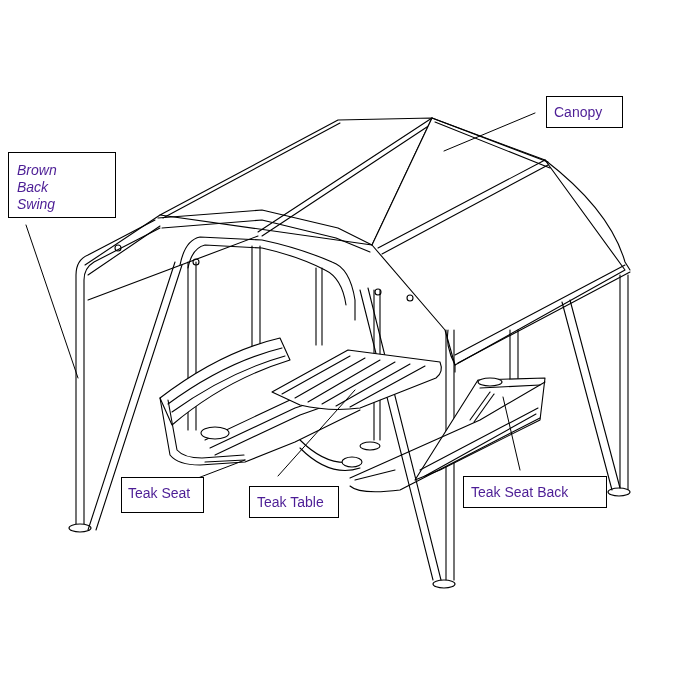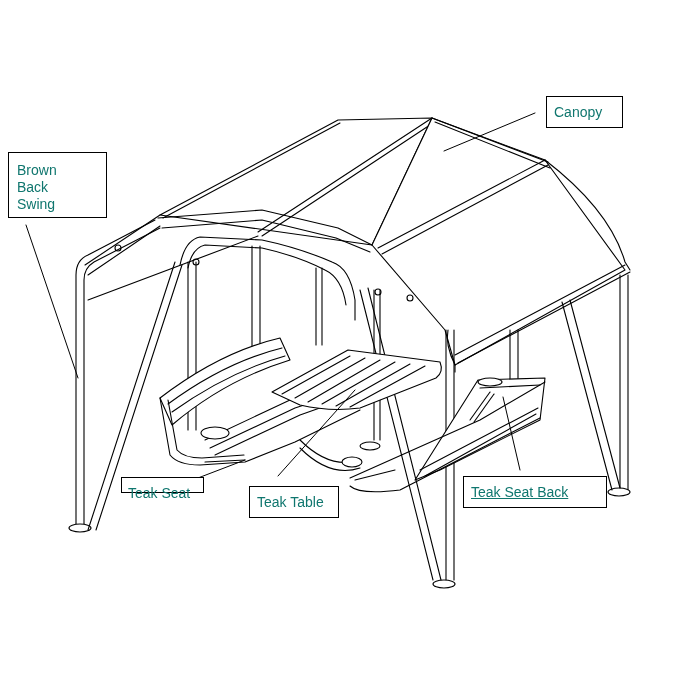--- a/index.html
+++ b/index.html
@@ -1,21 +1,21 @@
 <!DOCTYPE html>
 <html><head>
 <meta charset="utf-8">
 <style>
   html, body { margin: 0; padding: 0; background: #ffffff; }
   body { width: 676px; height: 676px; position: relative; overflow: hidden; font-family: "Liberation Sans", sans-serif; }
   #stage { position: absolute; left: 0; top: 0; width: 676px; height: 676px; }
   svg.drawing { position: absolute; left: 0; top: 0; }
   .lbl {
     position: absolute; background: #fff; border: 1px solid #000;
-    font-size: 14px; color: #0f766e; line-height: 17px; box-sizing: border-box;
+    font-size: 14px; color: #4c1d95; line-height: 17px; box-sizing: border-box;
   }
 </style>
 </head>
 <body>
 
 <div id="stage">
   <svg class="drawing" width="676" height="676" viewBox="0 0 676 676" fill="none" stroke="#000" stroke-width="1.1" stroke-linejoin="round" stroke-linecap="round">
 
     <g>
 
@@ -129,26 +129,26 @@
 
     <g stroke-width="1">
       <line x1="26" y1="225" x2="78" y2="378"></line>
       <line x1="535" y1="113" x2="444" y2="151"></line>
       <line x1="198" y1="478" x2="245" y2="460"></line>
       <line x1="278" y1="476" x2="355" y2="390"></line>
       <line x1="520" y1="470" x2="503" y2="397"></line>
     </g>
   </svg>
 
-  <div class="lbl" style="left:8px; top:152px; width:99px; height:66px; padding:9px 8px;">
+  <div class="lbl" style="left:8px; top:152px; width:108px; height:66px; padding:9px 8px;font-style:italic;">
     <div>Brown</div>
     <div>Back</div>
     <div>Swing</div>
   </div>
 
   <div class="lbl" style="left:546px; top:96px; width:77px; height:32px; padding:7px 7px;">Canopy</div>
 
-  <div class="lbl" style="left:121px; top:477px; width:83px; height:16px; padding:7px 6px;">Teak Seat</div>
+  <div class="lbl" style="left:121px; top:477px; width:83px; height:36px; padding:7px 6px;">Teak Seat</div>
 
   <div class="lbl" style="left:249px; top:486px; width:90px; height:32px; padding:7px 7px;">Teak Table</div>
 
-  <div class="lbl" style="left:463px; top:476px; width:144px; height:32px; padding:7px 7px;text-decoration:underline;">Teak Seat Back</div>
+  <div class="lbl" style="left:463px; top:476px; width:144px; height:32px; padding:7px 7px;">Teak Seat Back</div>
 </div>
 
 </body></html>

